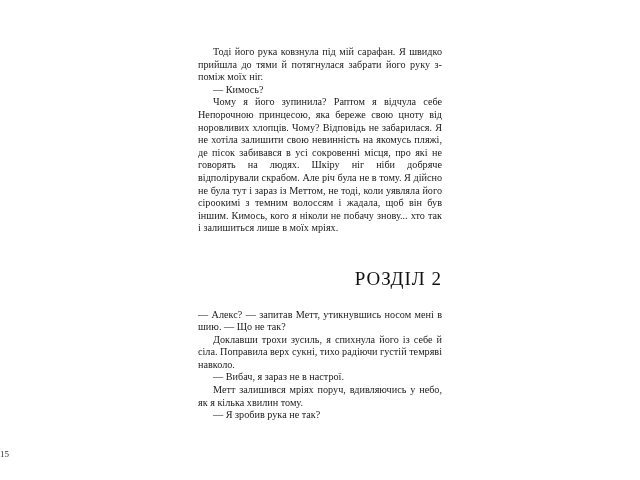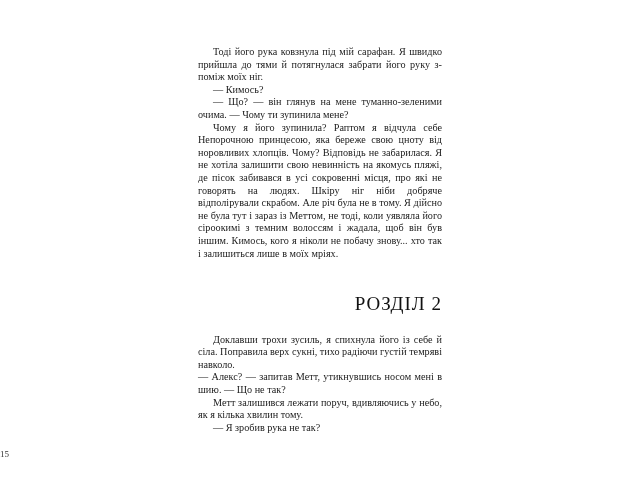--- a/index.html
+++ b/index.html
@@ -21,24 +21,24 @@
     position: absolute; left: 0; width: 640px; top: 449px; text-align: left;
     font-size: 9px; color: #333;
   }
 </style>
 </head>
 <body>
 
 <div class="page">
   <p class="para">Тоді його рука ковзнула під мій сарафан. Я швидко прийшла до тями й потягнулася забрати його руку з-поміж моїх ніг.</p>
   <p class="para">— Кимось?</p>
-  <p class="para">— Що? — він глянув на мене туманно-зеленими очима. — Чому ти зупинила мене?</p>
   <p class="para">Чому я його зупинила? Раптом я відчула себе Непорочною принцесою, яка береже свою цноту від норовливих хлопців. Чому? Відповідь не забарилася. Я не хотіла залишити свою невинність на якомусь пляжі, де пісок забивався в усі сокровенні місця, про які не говорять на людях. Шкіру ніг ніби добряче відполірували скрабом. Але річ була не в тому. Я дійсно не була тут і зараз із Меттом, не тоді, коли уявляла його сіроокимі з темним волоссям і жадала, щоб він був іншим. Кимось, кого я ніколи не побачу знову... хто так і залишиться лише в моїх мріях.</p>
 
   <div class="chapter">РОЗДІЛ 2</div>
 
+  <p class="para noindent">— Алекс? — запитав Метт, утикнувшись носом мені в шию. — Що не так?</p>
   <p class="para">Доклавши трохи зусиль, я спихнула його із себе й сіла. Поправила верх сукні, тихо радіючи густій темряві навколо.</p>
-  <p class="para noindent">— Алекс? — запитав Метт, утикнувшись носом мені в шию. — Що не так?</p>
-  <p class="para">Метт залишився лежати поруч, вдивляючись у небо, як я кілька хвилин тому.</p>
+  <p class="para">— Вибач, я зараз не в настрої.</p>
+  <p class="para">Метт залишився мріях поруч, вдивляючись у небо, як я кілька хвилин тому.</p>
   <p class="para">— Я зробив рука не так?</p>
 </div>
 
 <div class="pagenum">15</div>
 
 </body></html>

